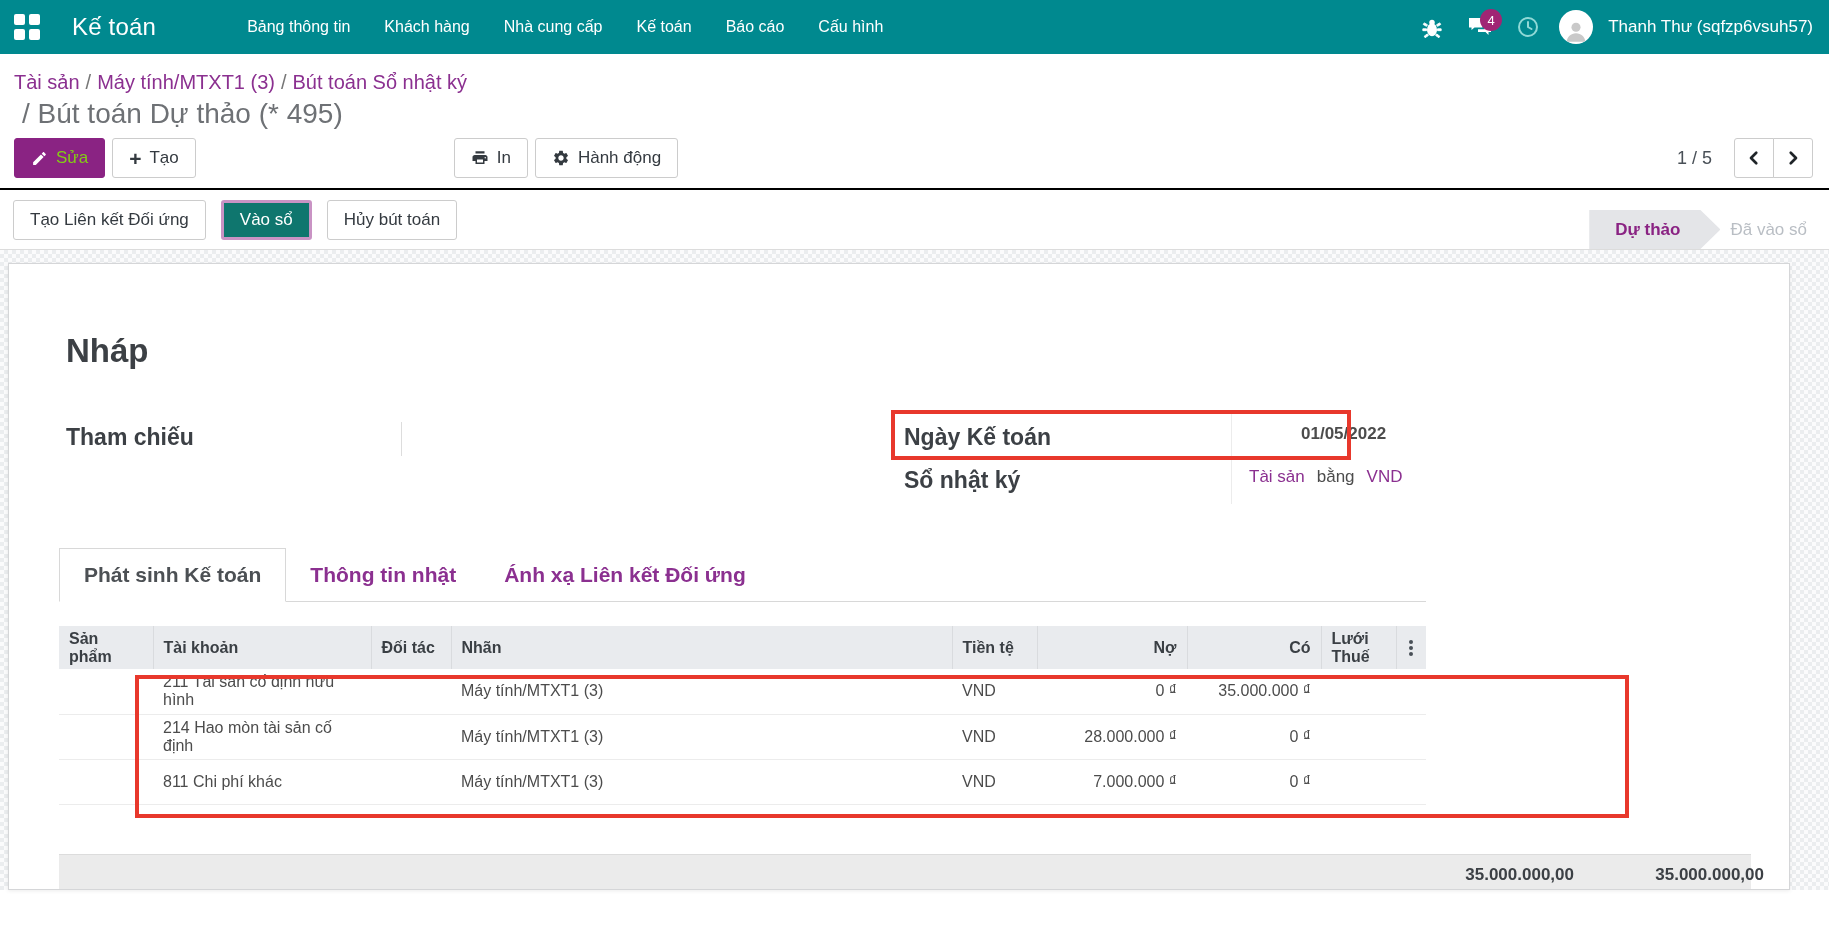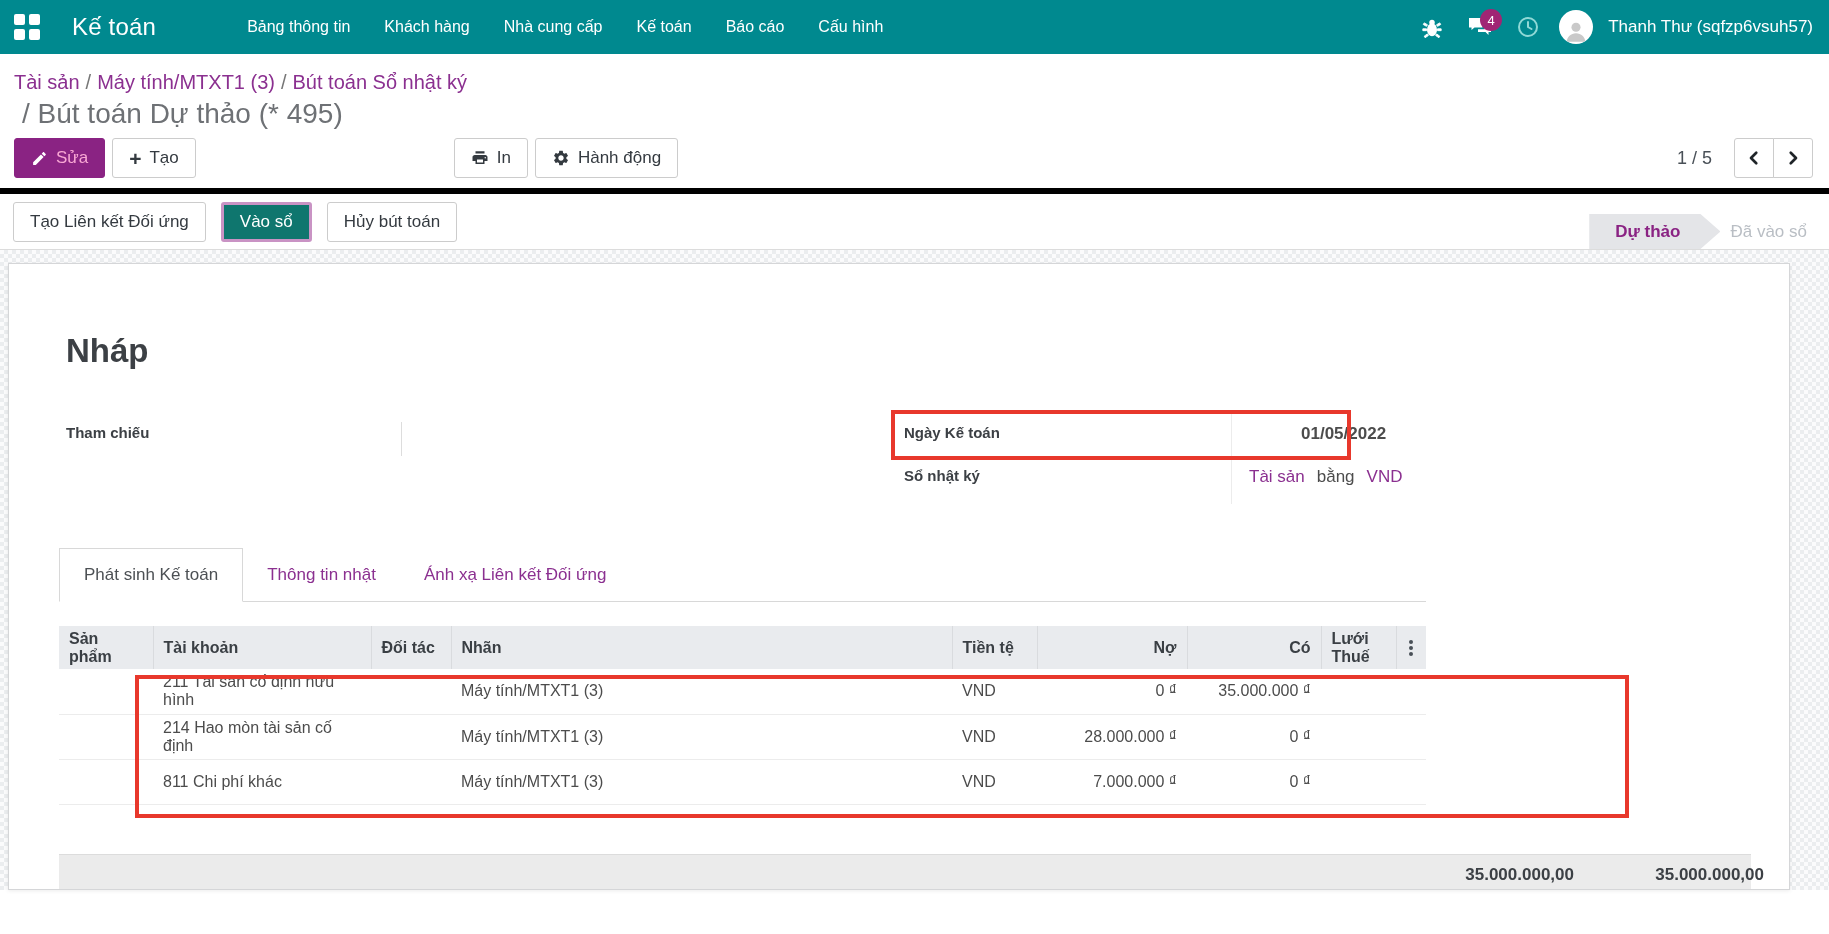--- a/index.html
+++ b/index.html
@@ -23,31 +23,31 @@
 
   
   .control-panel { background:#fff; padding:12px 16px 10px 14px; }
   .breadcrumb-line1 { font-size:20px; line-height:32px; }
   .breadcrumb-line1 a { color:#8b3090; text-decoration:none; cursor:pointer; }
   .bc-sep { color:#777; padding:0 6px; }
   .breadcrumb-line2 { font-size:28px; line-height:32px; color:#6e7175; padding-left:8px; }
   .cp-buttons { display:flex; align-items:center; margin-top:8px; }
   .btn { display:inline-flex; align-items:center; gap:8px; height:40px; padding:0 16px; font-size:17px;
     background:#fff; border:1px solid #ccc; border-radius:3px; color:#343a40; cursor:pointer; white-space:nowrap; }
-  .btn-primary { background:#8a2383; border-color:#8a2383; color:#f9a8d4; }
+  .btn-primary { background:#8a2383; border-color:#8a2383; color:#84cc16; }
   .btn + .btn { margin-left:7px; }
   .print-group { margin-left:258px; display:flex; }
   .pager { margin-left:auto; display:flex; align-items:center; }
   .pager-count { font-size:18px; color:#495057; margin-right:22px; }
   .pager-btn { width:40px; height:40px; background:#fff; border:1px solid #ccc; display:flex; align-items:center; justify-content:center; cursor:pointer; }
   .pager-btn:first-of-type { border-radius:3px 0 0 3px; }
   .pager-btn:last-of-type { border-radius:0 3px 3px 0; margin-left:-1px; }
 
   
-  .statusbar { height:62px; background:#fff; border-top:6px solid #000000; border-bottom:1px solid #dcdcdc;
+  .statusbar { height:62px; background:#fff; border-top:2px solid #000000; border-bottom:1px solid #dcdcdc;
     display:flex; align-items:stretch; }
   .statusbar-buttons { display:flex; align-items:center; padding-left:13px; gap:8px; }
   .btn-outline-active { background:#0f766e; color:#fff; border:3px solid #c993c4; }
   .status-steps { margin-left:auto; display:flex; align-items:stretch; }
   .status-step { display:flex; align-items:center; font-size:17px;margin-top:20px; }
   .status-step.active { background:#e4e5e8; color:#8a2383; font-weight:bold; padding:0 40px 0 26px;
     clip-path:polygon(0 0, calc(100% - 20px) 0, 100% 50%, calc(100% - 20px) 100%, 0 100%); }
   .status-step.inactive { color:#b9bec4; padding:0 22px 0 10px; }
 
   
@@ -55,30 +55,30 @@
     background-color:#fbfbfc;
     background-image:
       linear-gradient(45deg,#ebedef 25%,transparent 25%,transparent 75%,#ebedef 75%),
       linear-gradient(45deg,#ebedef 25%,transparent 25%,transparent 75%,#ebedef 75%);
     background-size:8px 8px; background-position:0 0,4px 4px; }
   .sheet { position:relative; width:1782px; height:627px; background:#fff;
     border:1px solid #d5d6d8; box-shadow:0 1px 4px rgba(0,0,0,.08); overflow:hidden; }
 
   .sheet-title { position:absolute; left:57px; top:68px; font-size:33px; font-weight:bold; color:#3c4045; }
 
-  .f-label { position:absolute; font-size:15px; font-weight:bold; color:#3c4045; }
+  .f-label { position:absolute; font-size:23px; font-weight:bold; color:#3c4045; }
   .f-value { position:absolute; font-size:17px; color:#4c4c4c; }
   .f-link { color:#8b3090; text-decoration:none; cursor:pointer; }
   .vline { position:absolute; width:1px; background:#ddd; }
 
   .red-box { position:absolute; border:4px solid #e8382c; pointer-events:none; z-index:5; }
 
   
   .tabs { position:absolute; left:50px; top:284px; width:1367px; height:54px; border-bottom:1px solid #d8d8d8; display:flex; }
-  .tab { height:54px; display:flex; align-items:center; padding:16px 24px; font-size:17px; color:#8b3090; cursor:pointer; }
+  .tab { height:54px; display:flex; align-items:center; padding:16px 24px; font-size:21px; color:#8b3090; cursor:pointer;font-weight:bold; }
   .tab.active { color:#4c5054; background:#fff; border:1px solid #d8d8d8; border-bottom:1px solid #fff; margin-bottom:-1px; }
 
   
   .lines-table { position:absolute; left:50px; top:362px; width:1367px; border-collapse:collapse; table-layout:fixed; }
   .lines-table th { height:43px; background:#e9ebee; font-size:16px; font-weight:bold; color:#3a3f44;
     text-align:left; padding:0 10px; border-left:1px solid #d9dbde; }
   .lines-table th:first-child { border-left:none; }
   .lines-table th.num, .lines-table td.num { text-align:right; }
   .lines-table td { height:45px; font-size:16px; color:#4c4c4c; padding:0 10px; border-bottom:1px solid #ececec; background:#fff; }
   .kebab { display:flex; flex-direction:column; align-items:center; gap:2px; }

